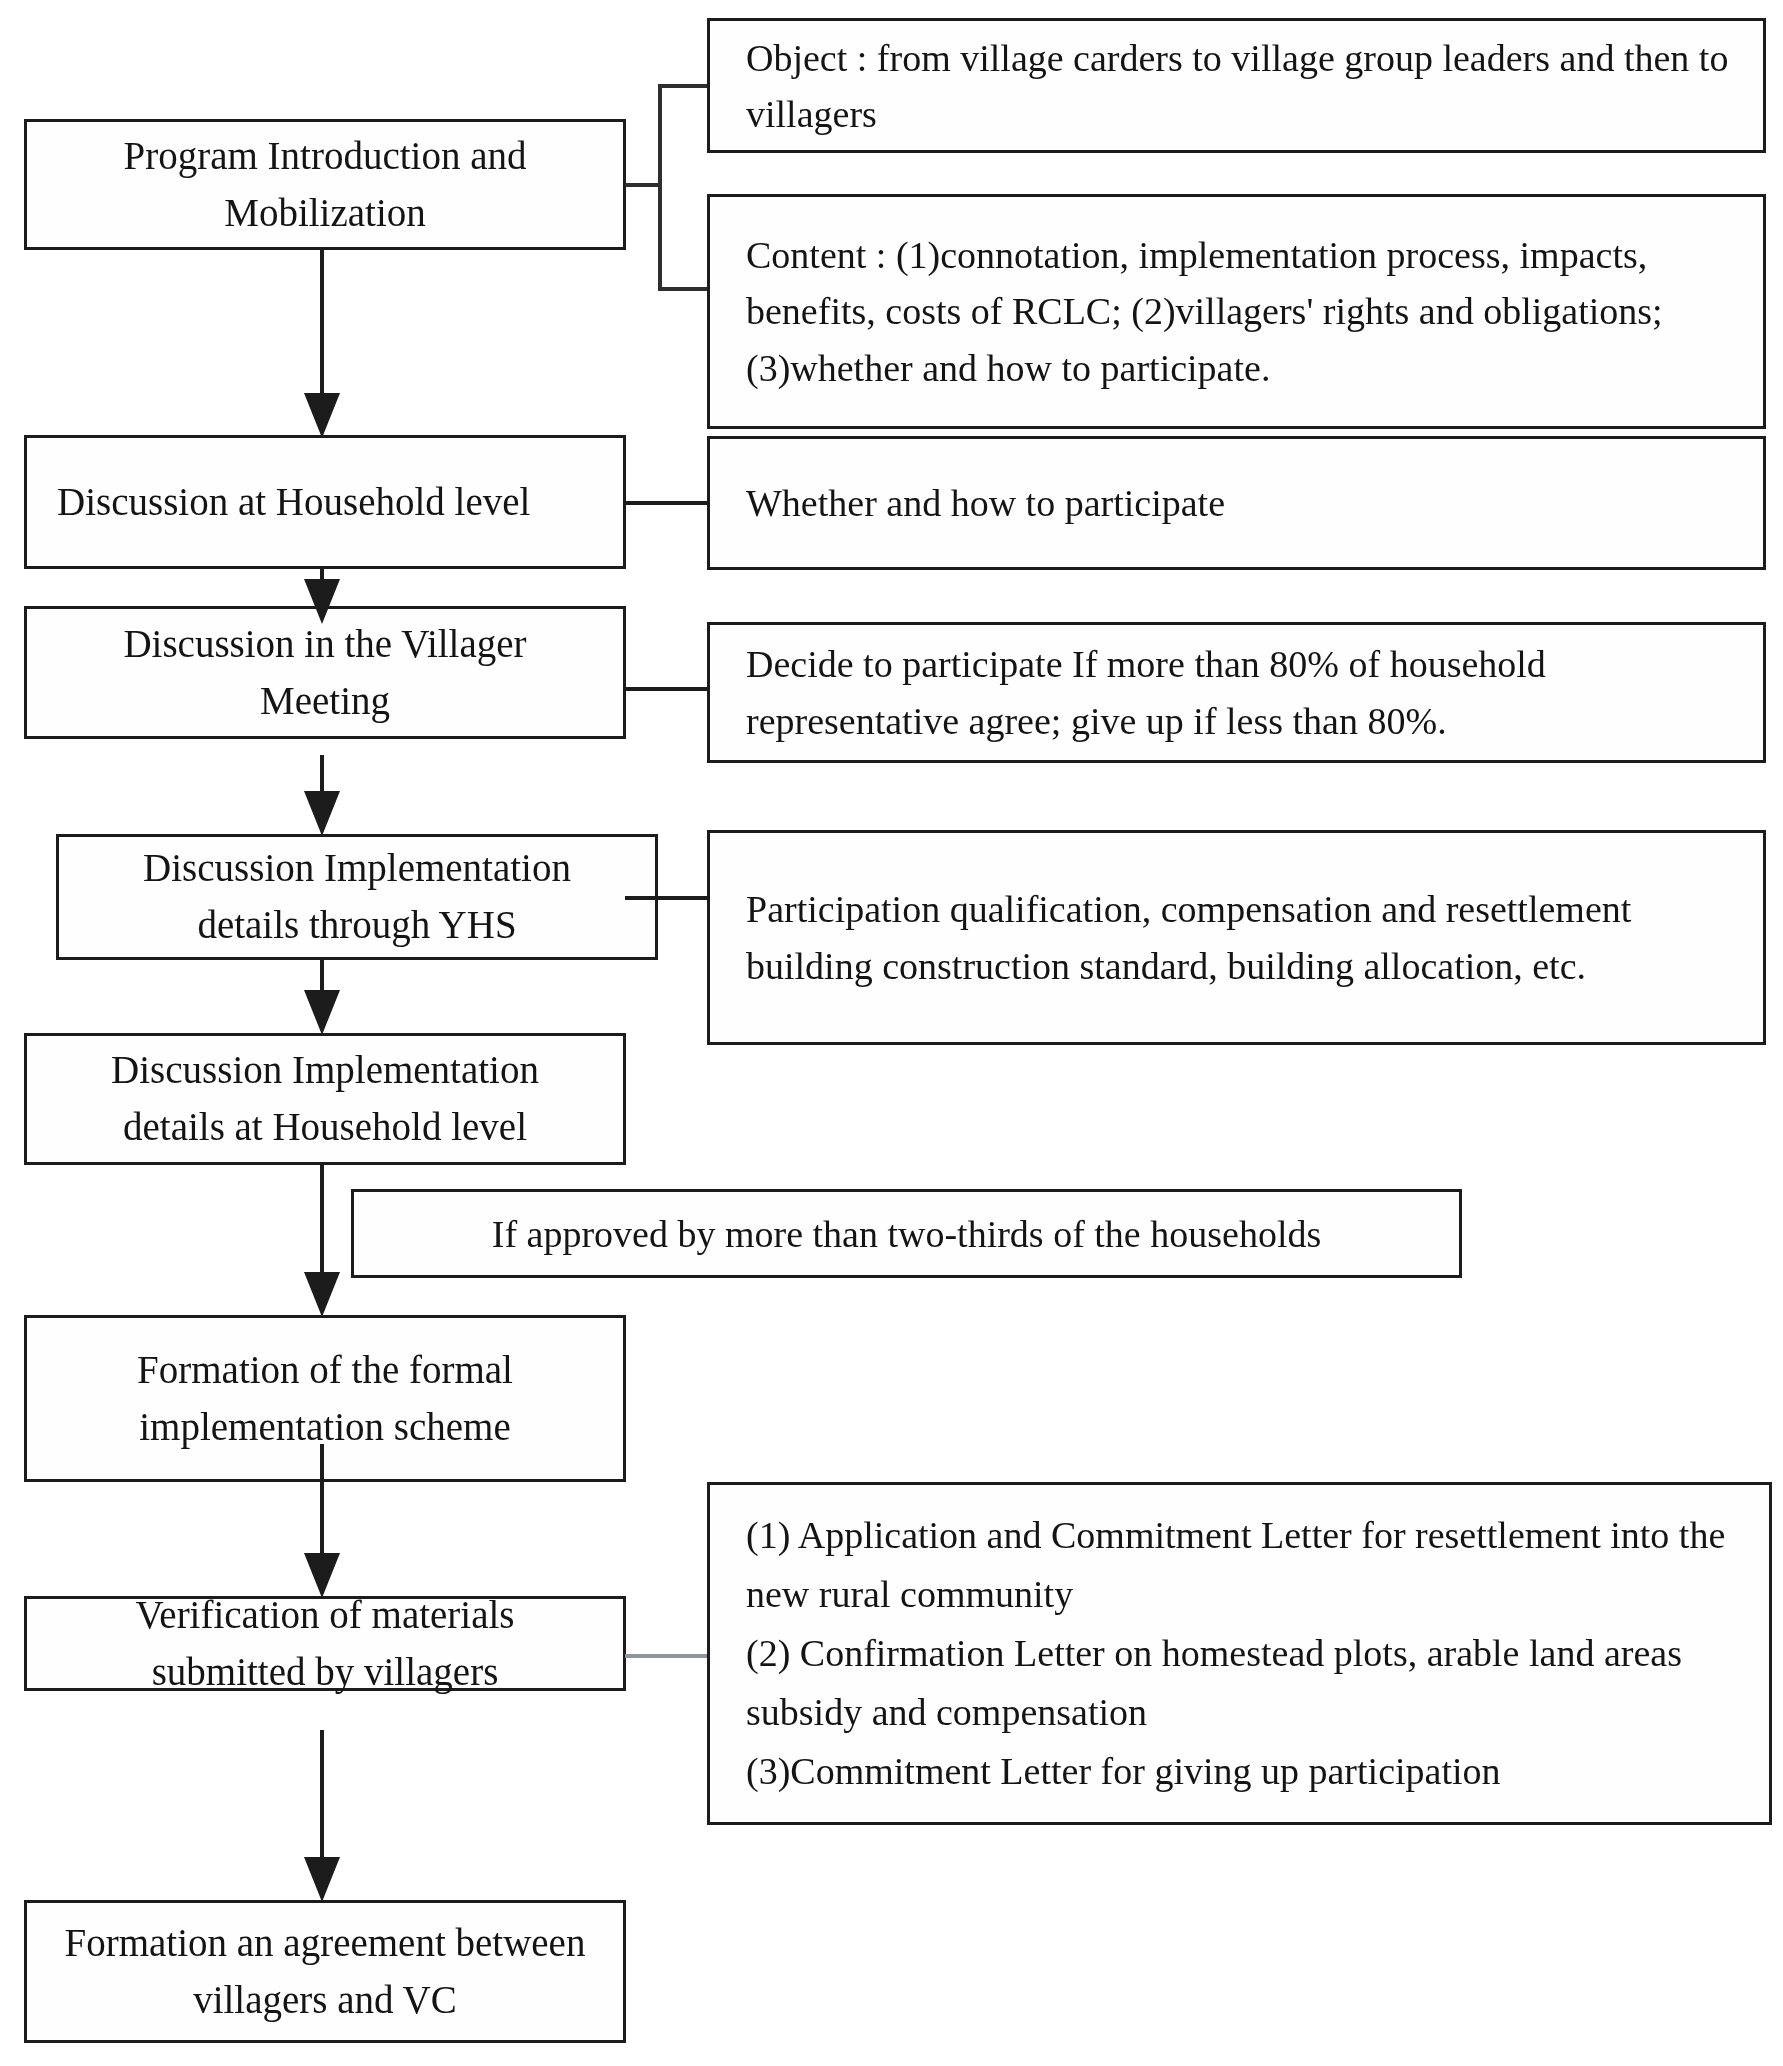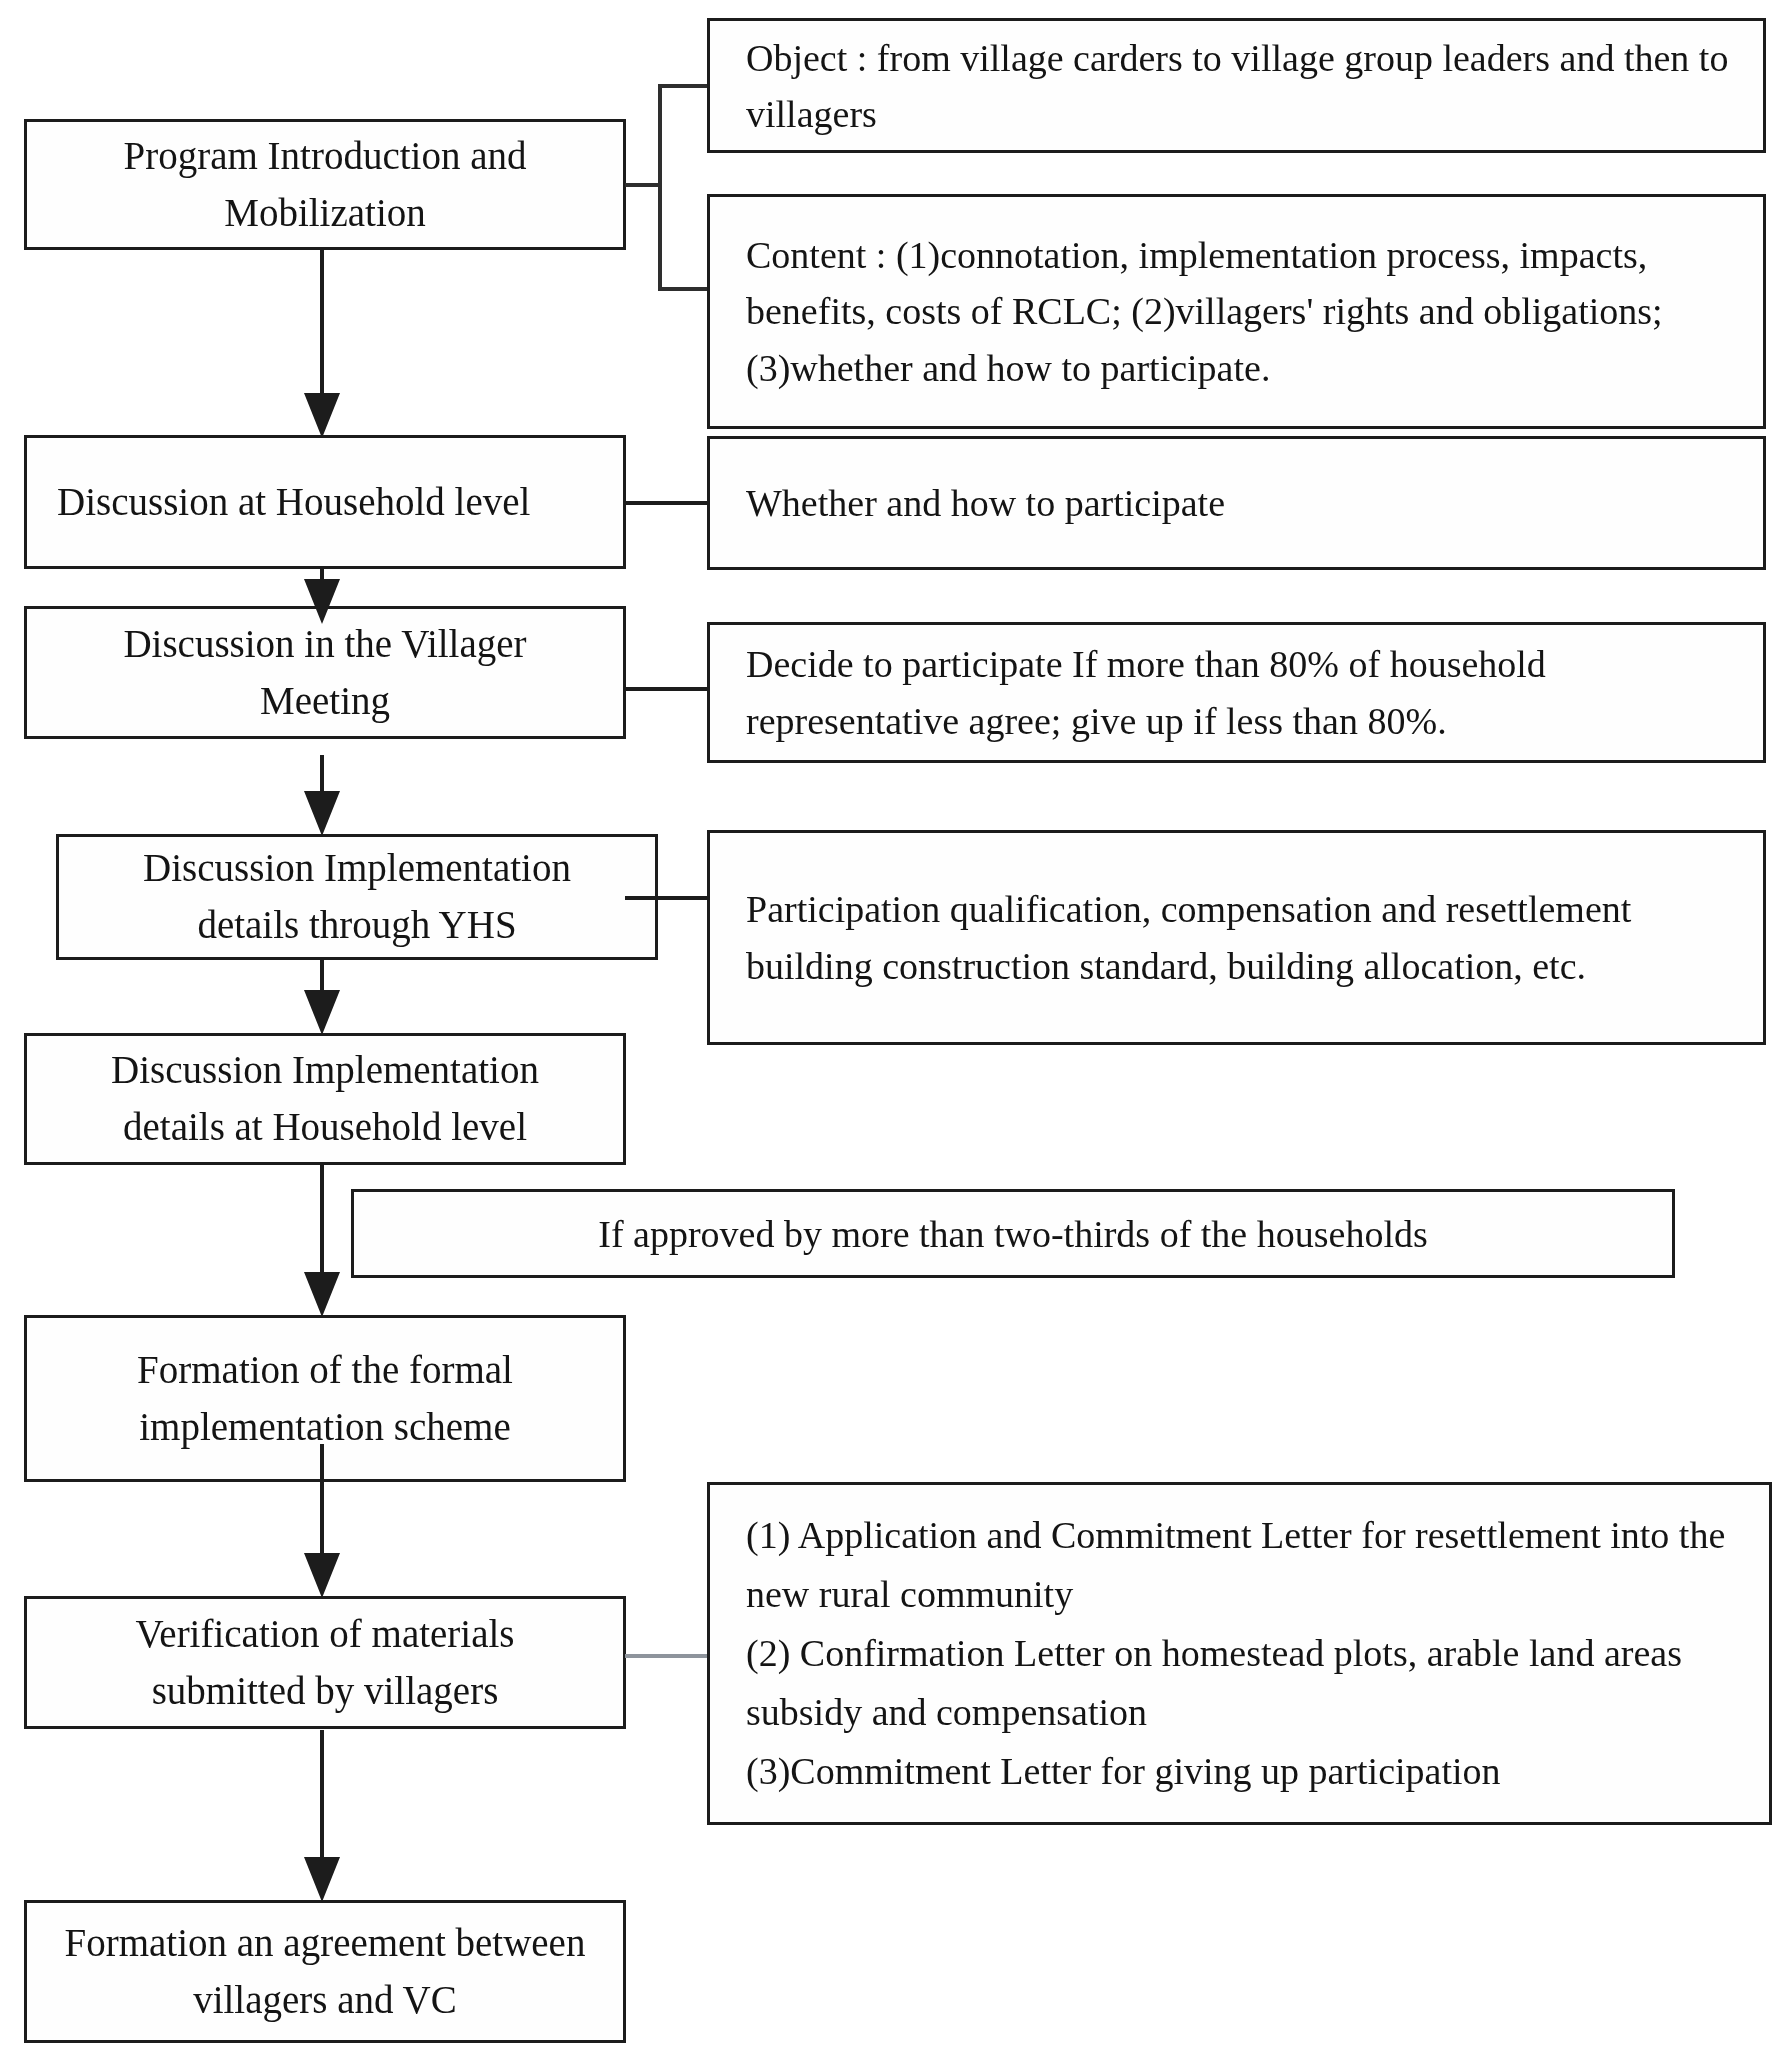--- a/index.html
+++ b/index.html
@@ -27,33 +27,33 @@
     padding: 0 30px;
   }
   .note {
     left: 707px; width: 1059px;
     text-align: left;
     font-size: 38px;
     line-height: 1.48;
     padding: 8px 28px 8px 36px;
   }
   .cond {
-    left: 351px; top: 1189px; width: 1324px; height: 89px;
+    left: 351px; top: 1189px; width: 1111px; height: 89px;
     justify-content: center;
     text-align: center;
     font-size: 38px;
   }
   
   #b1 { top: 119px;  height: 131px; }
   #b2 { top: 435px;  height: 134px; }
   #b3 { top: 606px;  height: 133px; }
   #b4 { top: 834px; height: 126px; margin-left: 32px; }
   #b5 { top: 1033px; height: 132px; }
   #b6 { top: 1315px; height: 167px; }
-  #b7 { top: 1596px; height: 133px; }
+  #b7 { top: 1596px; height: 95px; }
   #b8 { top: 1900px; height: 143px; }
 
   #nA { top: 18.3px;   height: 135px; }
   #nB { top: 194px;  height: 235px; }
   #nC { top: 436px;  height: 134px; }
   #nD { top: 622px;  height: 141px; }
   #nE { top: 830px; height: 215px; }
   #nF { top: 1482px; height: 343px; width: 1065px; line-height: 1.55; }
 
   

